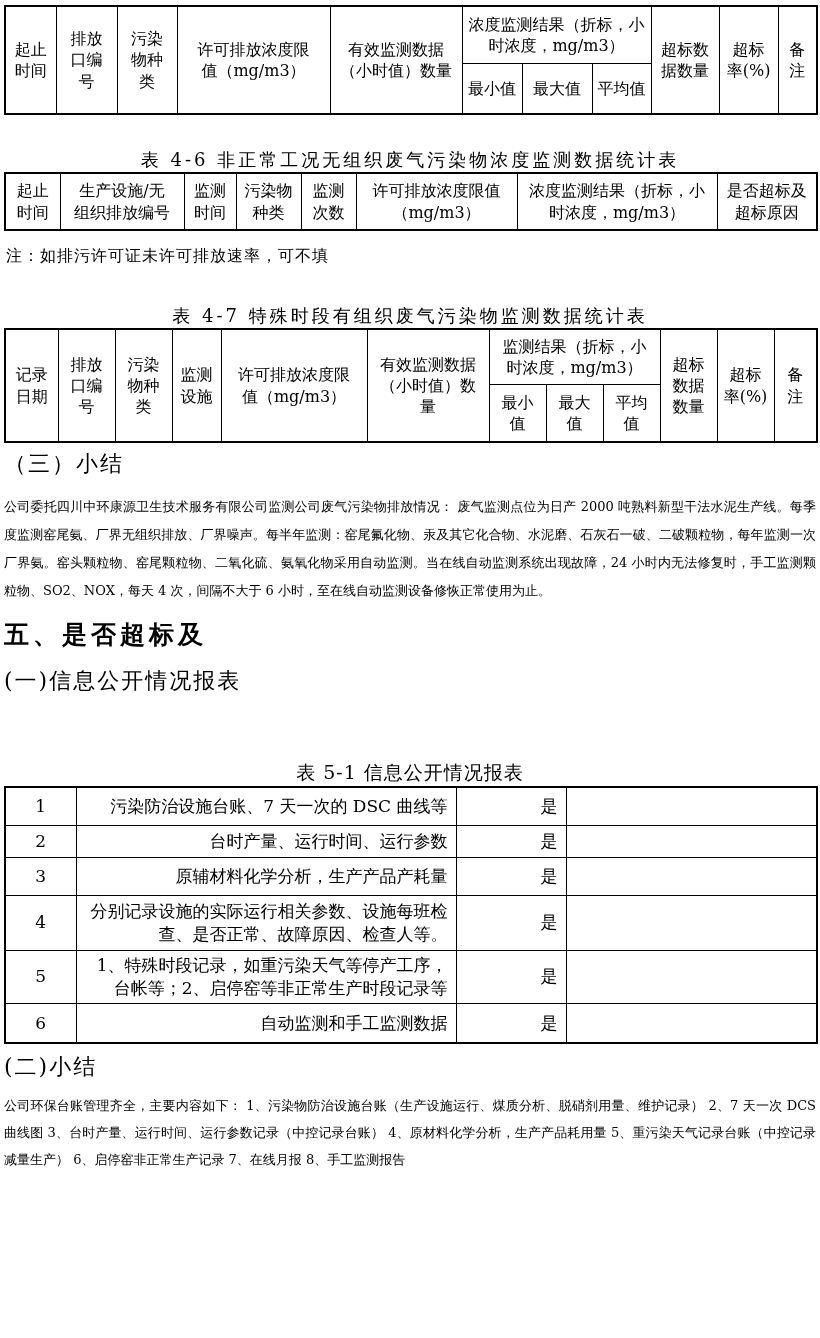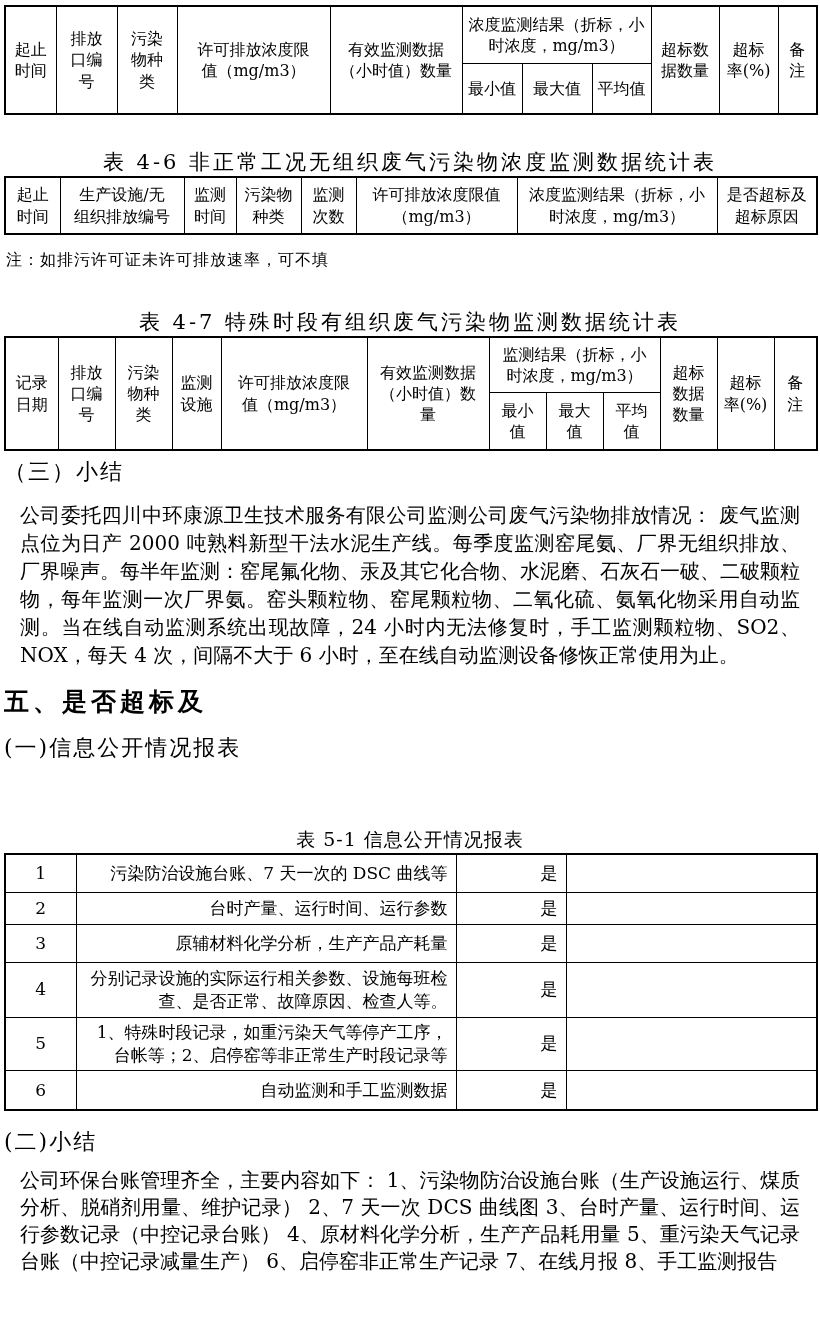--- a/index.html
+++ b/index.html
@@ -10,36 +10,36 @@
   table.tbl{border-collapse:collapse;table-layout:fixed;width:812px;
             border:2px solid #000;}
   table.tbl td{border:1px solid #000;text-align:center;vertical-align:middle;
                white-space:pre-line;font-size:16px;line-height:1.32;
                padding:1px;overflow:hidden;}
 
   .t1 tr.r1{height:57px;} .t1 tr.r2{height:51px;}
   .t2 tr.r1{height:57px;}
   .t3 tr.r1{height:55px;} .t3 tr.r2{height:58px;}
 
-  .tbl-title{text-align:center;font-size:21px;letter-spacing:3px;}
+  .tbl-title{text-align:center;font-size:18px;letter-spacing:3px;}
   .title-46{margin-top:33px;}
   .title-47{margin-top:37px;}
   .title-51{margin-top:64px;font-size:19px;letter-spacing:1px;}
 
   .note{margin-top:15px;font-size:16px;letter-spacing:1px;padding-left:2px;}
 
   .h-sub{font-size:22px;letter-spacing:2px;}
   .s3{margin-top:6px;}
   .s1{margin-top:15px;}
-  .s2{margin-top:16px;}
+  .s2{margin-top:8px;}
 
   .h-main{margin-top:13px;font-size:25px;font-weight:bold;letter-spacing:4px;
           font-family:"DejaVu Sans","Liberation Sans",sans-serif;}
 
-  .para{margin:16px;font-size:20px;line-height:28px;text-align:justify;}
+  .para{margin:0;font-size:13px;line-height:28px;text-align:justify;}
   .p1{margin-top:14px;}
   .p2{margin-top:10px;line-height:27px;}
 
   table.t4 td{font-size:17px;}
   .t4 tr.hdr{height:33px;}
   .t4 td.c-content,.t4 td.c-complete{text-align:right;padding:2px 8px;}
   .t4 tr.hdr td{text-align:center;padding:1px;}
 </style>
 </head>
 <body>

